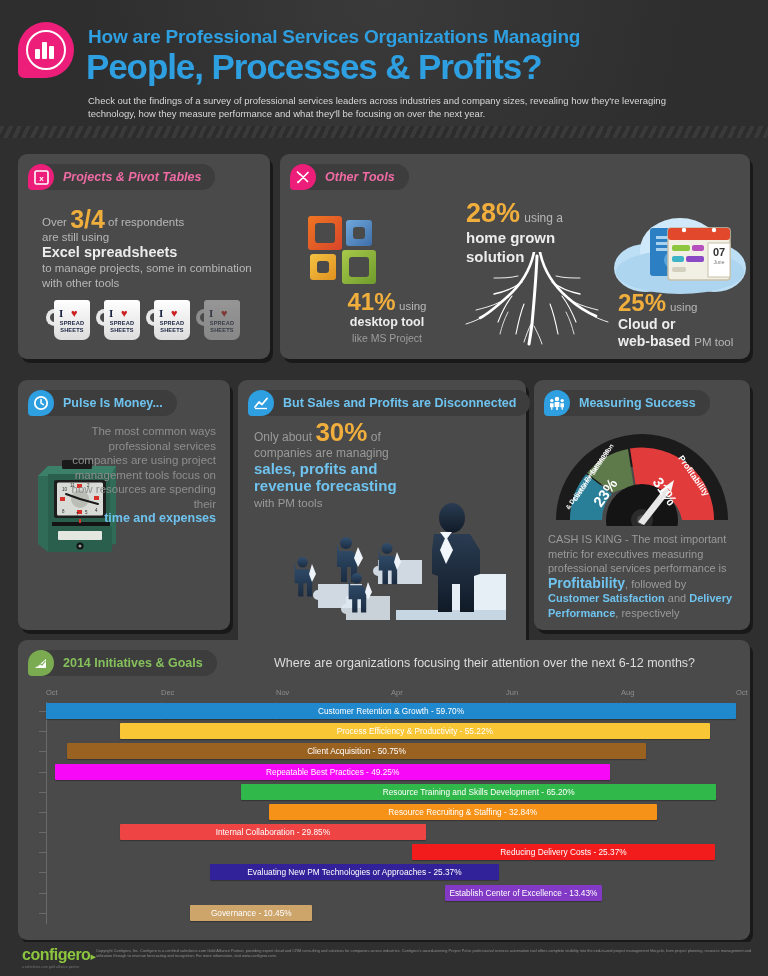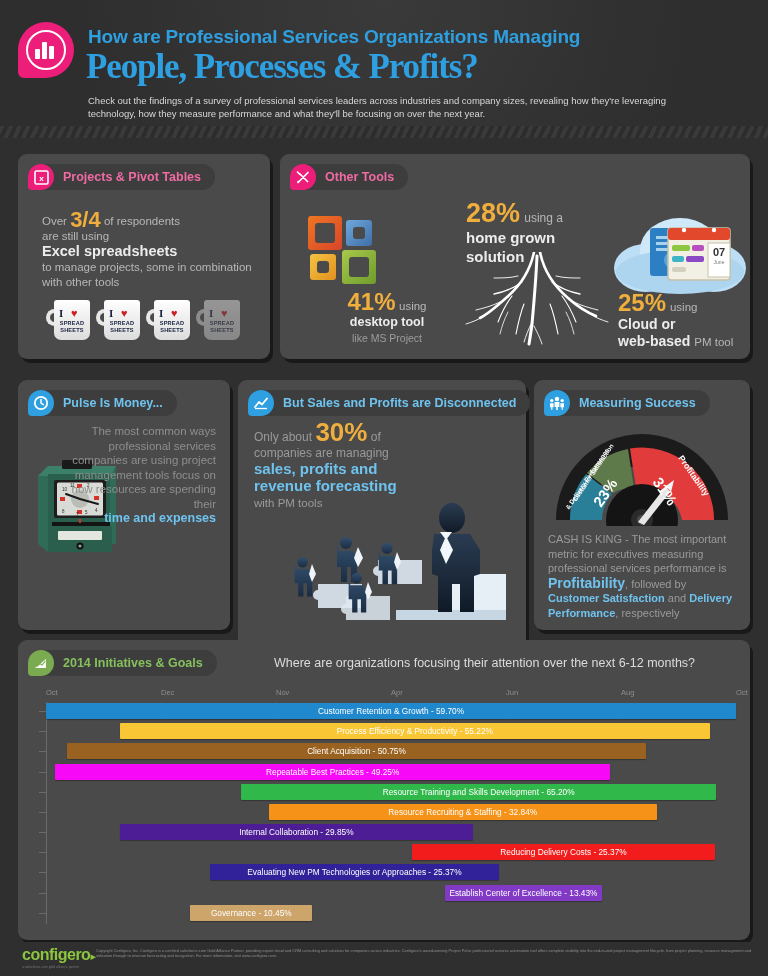--- a/index.html
+++ b/index.html
@@ -45,21 +45,20 @@
 
   .head-line1 {
     position: absolute; left: 88px; top: 26px;
     font-size: 19px; font-weight: bold; color: #2e9fe0;
     letter-spacing: -0.2px;
   }
   .head-line2 {
     position: absolute; left: 86px; top: 47px;
     font-size: 35px; font-weight: bold; color: #2e9fe0;
     letter-spacing: -1.1px;
-    font-family: Liberation Serif, serif;
   }
   .head-sub {
     position: absolute; left: 88px; top: 94px; width: 580px;
     font-size: 9.5px; line-height: 13px; color: #d8d8d8;
   }
   .stripes {
     position: absolute; left: 0; top: 126px; width: 768px; height: 12px;
     background: repeating-linear-gradient(115deg, #3b3b3b 0 4px, #2c2c2c 4px 8px);
     opacity: .9;
   }
@@ -84,30 +83,30 @@
     border-radius: 13px 13px 13px 4px;
     display:flex; align-items:center; justify-content:center;
   }
   .ph .badge.pink { background:#ec1e79; }
   .ph .badge.blue { background:#2e9fe0; }
   .ph .badge.green{ background:#7aab50; }
   .ph .ptitle {
     margin-left: 9px; font-size: 12.5px; font-weight: bold;
     white-space: nowrap;
   }
-  .ph .ptitle.pink { color:#f06aa4; }
+  .ph .ptitle.pink { color:#f06aa4;font-style:italic; }
   .ph .ptitle.blue { color:#6fc3ef; }
   .ph .ptitle.green{ color:#85c05c; }
   .badge svg { display:block; }
 
   
   #p-projects { left: 18px; top: 154px; width: 252px; height: 205px; }
   .p1-text { position:absolute; left: 24px; top: 58px; width: 210px;
              font-size: 11.5px; line-height: 15px; color: #b7b7b7; }
-  .p1-text .big { font-size: 22px; font-weight: bold; color: #f0ae3c; vertical-align: -2px; }
+  .p1-text .big { font-size: 25px; font-weight: bold; color: #f0ae3c; vertical-align: -2px; }
   .p1-text .wh  { font-size: 14.5px; font-weight: bold; color: #ececec; }
   .mugs { position:absolute; left: 28px; top: 142px; display:flex; gap: 3px; }
   .mug { position: relative; width: 47px; height: 47px; }
   .mug .body {
     position:absolute; left: 8px; top: 4px; width: 36px; height: 40px;
     background: linear-gradient(180deg,#ffffff,#dcdcdc);
     border-radius: 3px 3px 7px 7px;
   }
   .mug .handle {
     position:absolute; left: 0px; top: 13px; width: 13px; height: 17px;
@@ -563,21 +562,21 @@
         <div class="bar" style="left: 73.83px; width: 589.95px; top: 21.1818px; background: rgb(249, 198, 54);">Process Efficiency &amp; Productivity - 55.22%</div>
         <div class="ytick" style="top: 49.3636px;"></div>
         <div class="bar" style="left: 20.7px; width: 579.6px; top: 41.3636px; background: rgb(154, 98, 33);">Client Acquisition - 50.75%</div>
         <div class="ytick" style="top: 69.5455px;"></div>
         <div class="bar" style="left: 8.97px; width: 555.45px; top: 61.5455px; background: rgb(247, 8, 247);">Repeatable Best Practices - 49.25%</div>
         <div class="ytick" style="top: 89.7273px;"></div>
         <div class="bar" style="left: 195.27px; width: 474.72px; top: 81.7273px; background: rgb(48, 185, 74);">Resource Training and Skills Development - 65.20%</div>
         <div class="ytick" style="top: 109.909px;"></div>
         <div class="bar" style="left: 222.87px; width: 387.78px; top: 101.909px; background: rgb(245, 146, 23);">Resource Recruiting &amp; Staffing - 32.84%</div>
         <div class="ytick" style="top: 130.091px;"></div>
-        <div class="bar" style="left: 73.83px; width: 353px; top: 122.091px; background: #4c1d95;">Internal Collaboration - 29.85%</div>
+        <div class="bar" style="left: 73.83px; width: 306px; top: 122.091px; background: #ef4444;">Internal Collaboration - 29.85%</div>
         <div class="ytick" style="top: 150.273px;"></div>
         <div class="bar" style="left: 365.7px; width: 303.6px; top: 142.273px; background: rgb(242, 28, 28);">Reducing Delivery Costs - 25.37%</div>
         <div class="ytick" style="top: 170.455px;"></div>
         <div class="bar" style="left: 164.22px; width: 288.42px; top: 162.455px; background: rgb(49, 34, 154);">Evaluating New PM Technologies or Approaches - 25.37%</div>
         <div class="ytick" style="top: 190.636px;"></div>
         <div class="bar" style="left: 398.82px; width: 157.32px; top: 182.636px; background: rgb(129, 57, 198);">Establish Center of Excellence - 13.43%</div>
         <div class="ytick" style="top: 210.818px;"></div>
         <div class="bar" style="left: 144.21px; width: 122.13px; top: 202.818px; background: rgb(205, 164, 106);">Governance - 10.45%</div>
       </div>
   </div>

